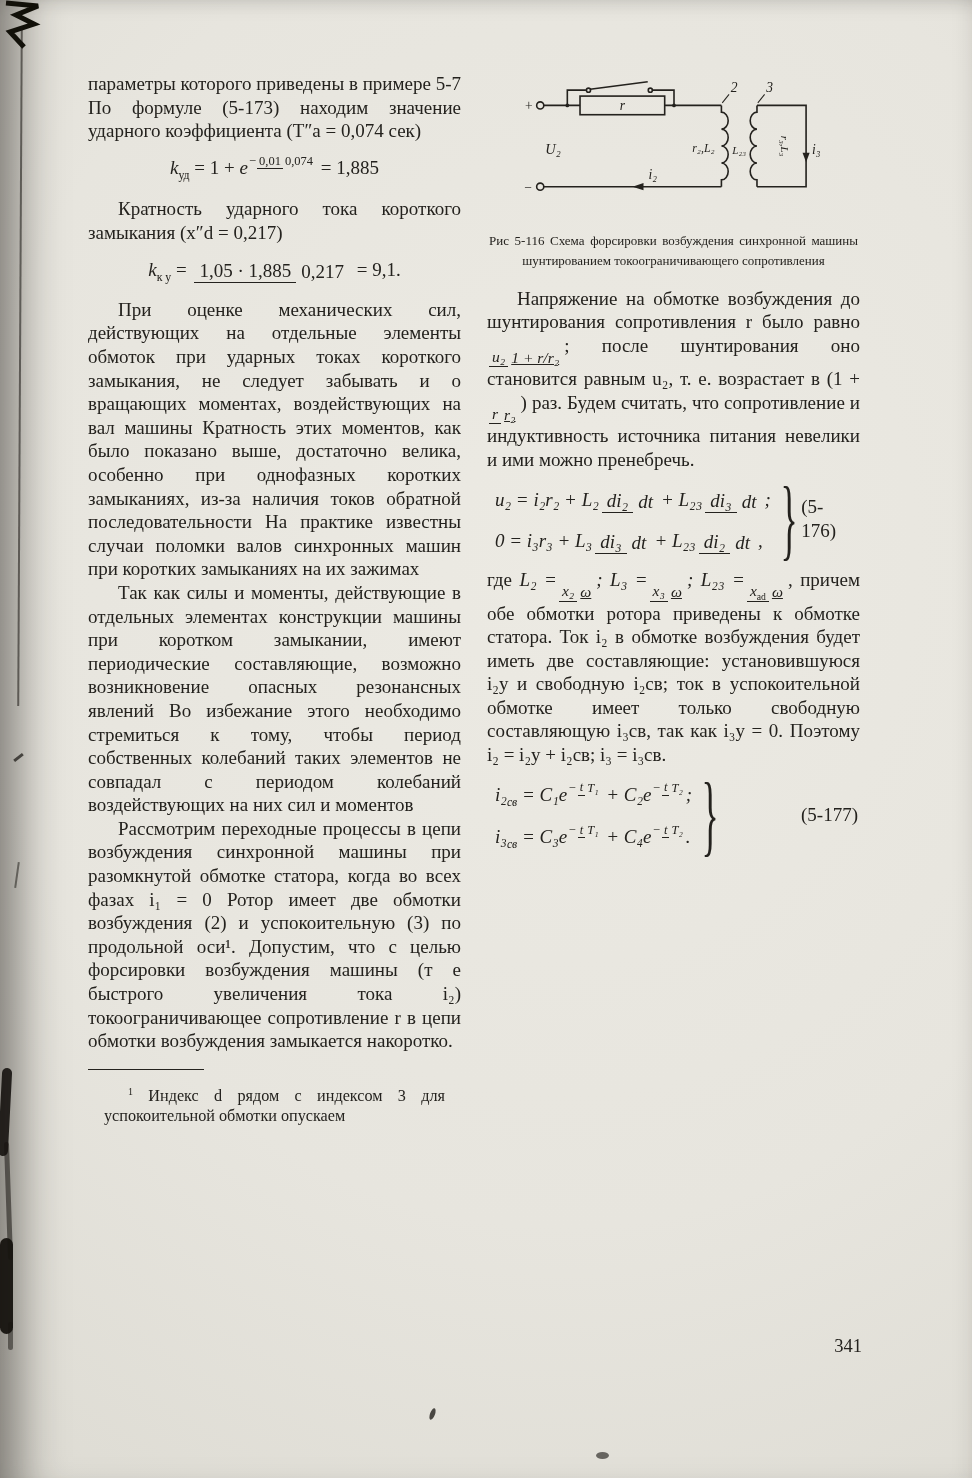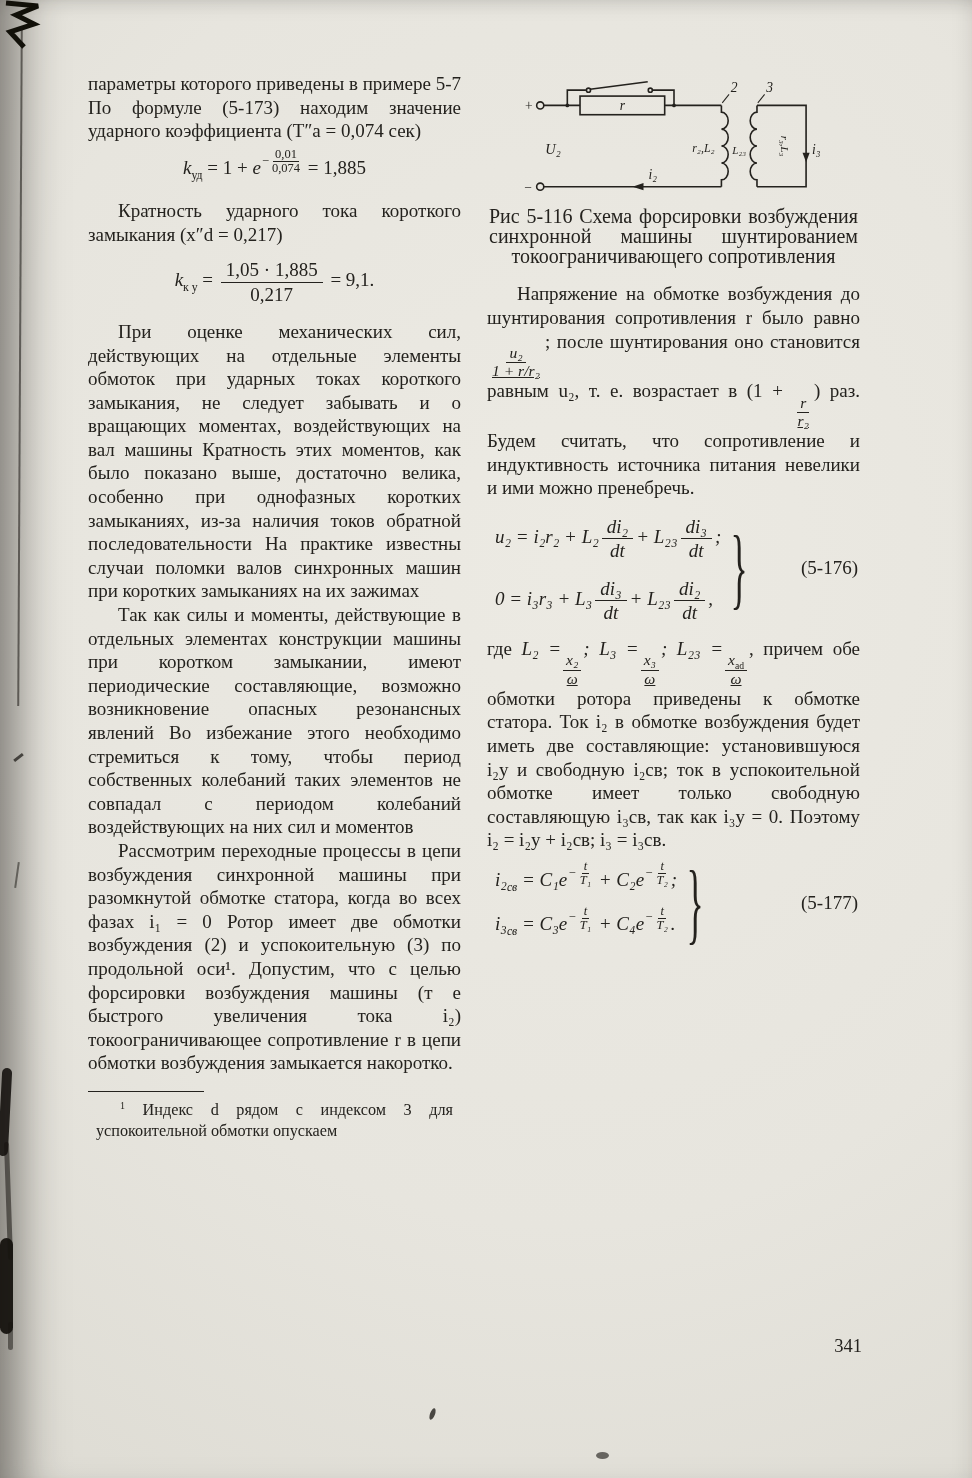--- a/index.html
+++ b/index.html
@@ -15,44 +15,44 @@
                inset 0 14px 22px -18px rgba(25,22,18,.22),
                inset -18px 0 26px -22px rgba(25,22,18,.15);}
   .content{position:absolute;left:88px;top:72px;width:772px;display:flex;gap:26px;}
   .col{width:373px;font-size:19px;line-height:23.6px;text-align:justify;hyphens:auto;}
   .p{margin:0;text-indent:30px;}
   .noind{text-indent:0;}
   .it{font-style:italic;}
   sub{font-size:.62em;line-height:0;}
   sup{font-size:.62em;line-height:0;}
   .formula{text-align:center;margin:13px 0 15px;text-indent:0;}
-  .frac{display:inline-flex;flex-direction:column;align-items:center;vertical-align:middle;
+  .frac{display:inline-flex;flex-direction:row;align-items:center;vertical-align:middle;
         margin:0 3px;line-height:1.12;text-align:left;text-indent:0;}
   .frac .num{border-bottom:1.6px solid #24221e;padding:0 5px 1px;}
   .frac .den{padding:1px 5px 0;}
   .frac.inl{font-size:.82em;line-height:1.05;vertical-align:-.65em;margin:0 2px;}
   .frac.inl .num{padding:0 3px 1px;}
   .frac.inl .den{padding:0 3px;text-decoration:underline;}
   .expfrac{display:inline-flex;align-items:center;font-size:12.5px;transform:translateY(-9px);margin:0 1px;}
   .expfrac .frac{margin:0 0 0 1px;line-height:1.05;}
   .expfrac .frac .num{padding:0 2px;border-bottom-width:1.1px;}
   .expfrac .frac .den{padding:0 2px;}
   .eq-system{display:flex;align-items:center;margin:12px 0 14px;padding-left:8px;text-indent:0;}
   .eq-rows{display:flex;flex-direction:column;gap:12px;}
   .eq-row{white-space:nowrap;font-style:italic;padding-top:4px;}
   .brace{display:inline-block;font-size:34px;transform:scaleY(2.7) scaleX(1.05);margin:0 4px 0 10px;}
   .eq-label{margin-left:auto;padding-right:2px;}
   figure{margin:8px 0 16px;text-indent:0;}
   .fig-svg{display:block;margin:0 auto;}
-  figcaption{font-size:20px;line-height:19.8px;text-align:justify;text-align-last:center;margin-top:0;padding:0 2px;}
+  figcaption{font-size:13px;line-height:19.8px;text-align:justify;text-align-last:center;margin-top:24px;padding:0 2px;}
   .subhead{font-weight:bold;text-align:center;margin:22px 20px 15px;text-indent:0;font-size:19px;line-height:24.5px;}
   .subhead span{display:block;}
   .footnote{margin-top:16px;font-size:16.2px;line-height:20.6px;}
   .fn-rule{width:116px;border-top:1.6px solid #24221e;margin-bottom:6px;}
-  .fn-text{margin:8px;text-indent:24px;}
+  .fn-text{margin:16px;text-indent:24px;}
   .pagenum{position:absolute;left:86px;top:1336px;width:776px;text-align:right;font-size:18.5px;}
   .artifact{position:absolute;background:#15130f;}
 </style>
 </head>
 <body>
 
 <div class="page">
 
   <svg class="artifact" style="left:2px;top:0;background:none;" width="46" height="52">
     <path d="M4 3 L36 6 L14 15 L32 24 L8 32 L22 47" stroke="#111008" stroke-width="5" fill="none"></path>

